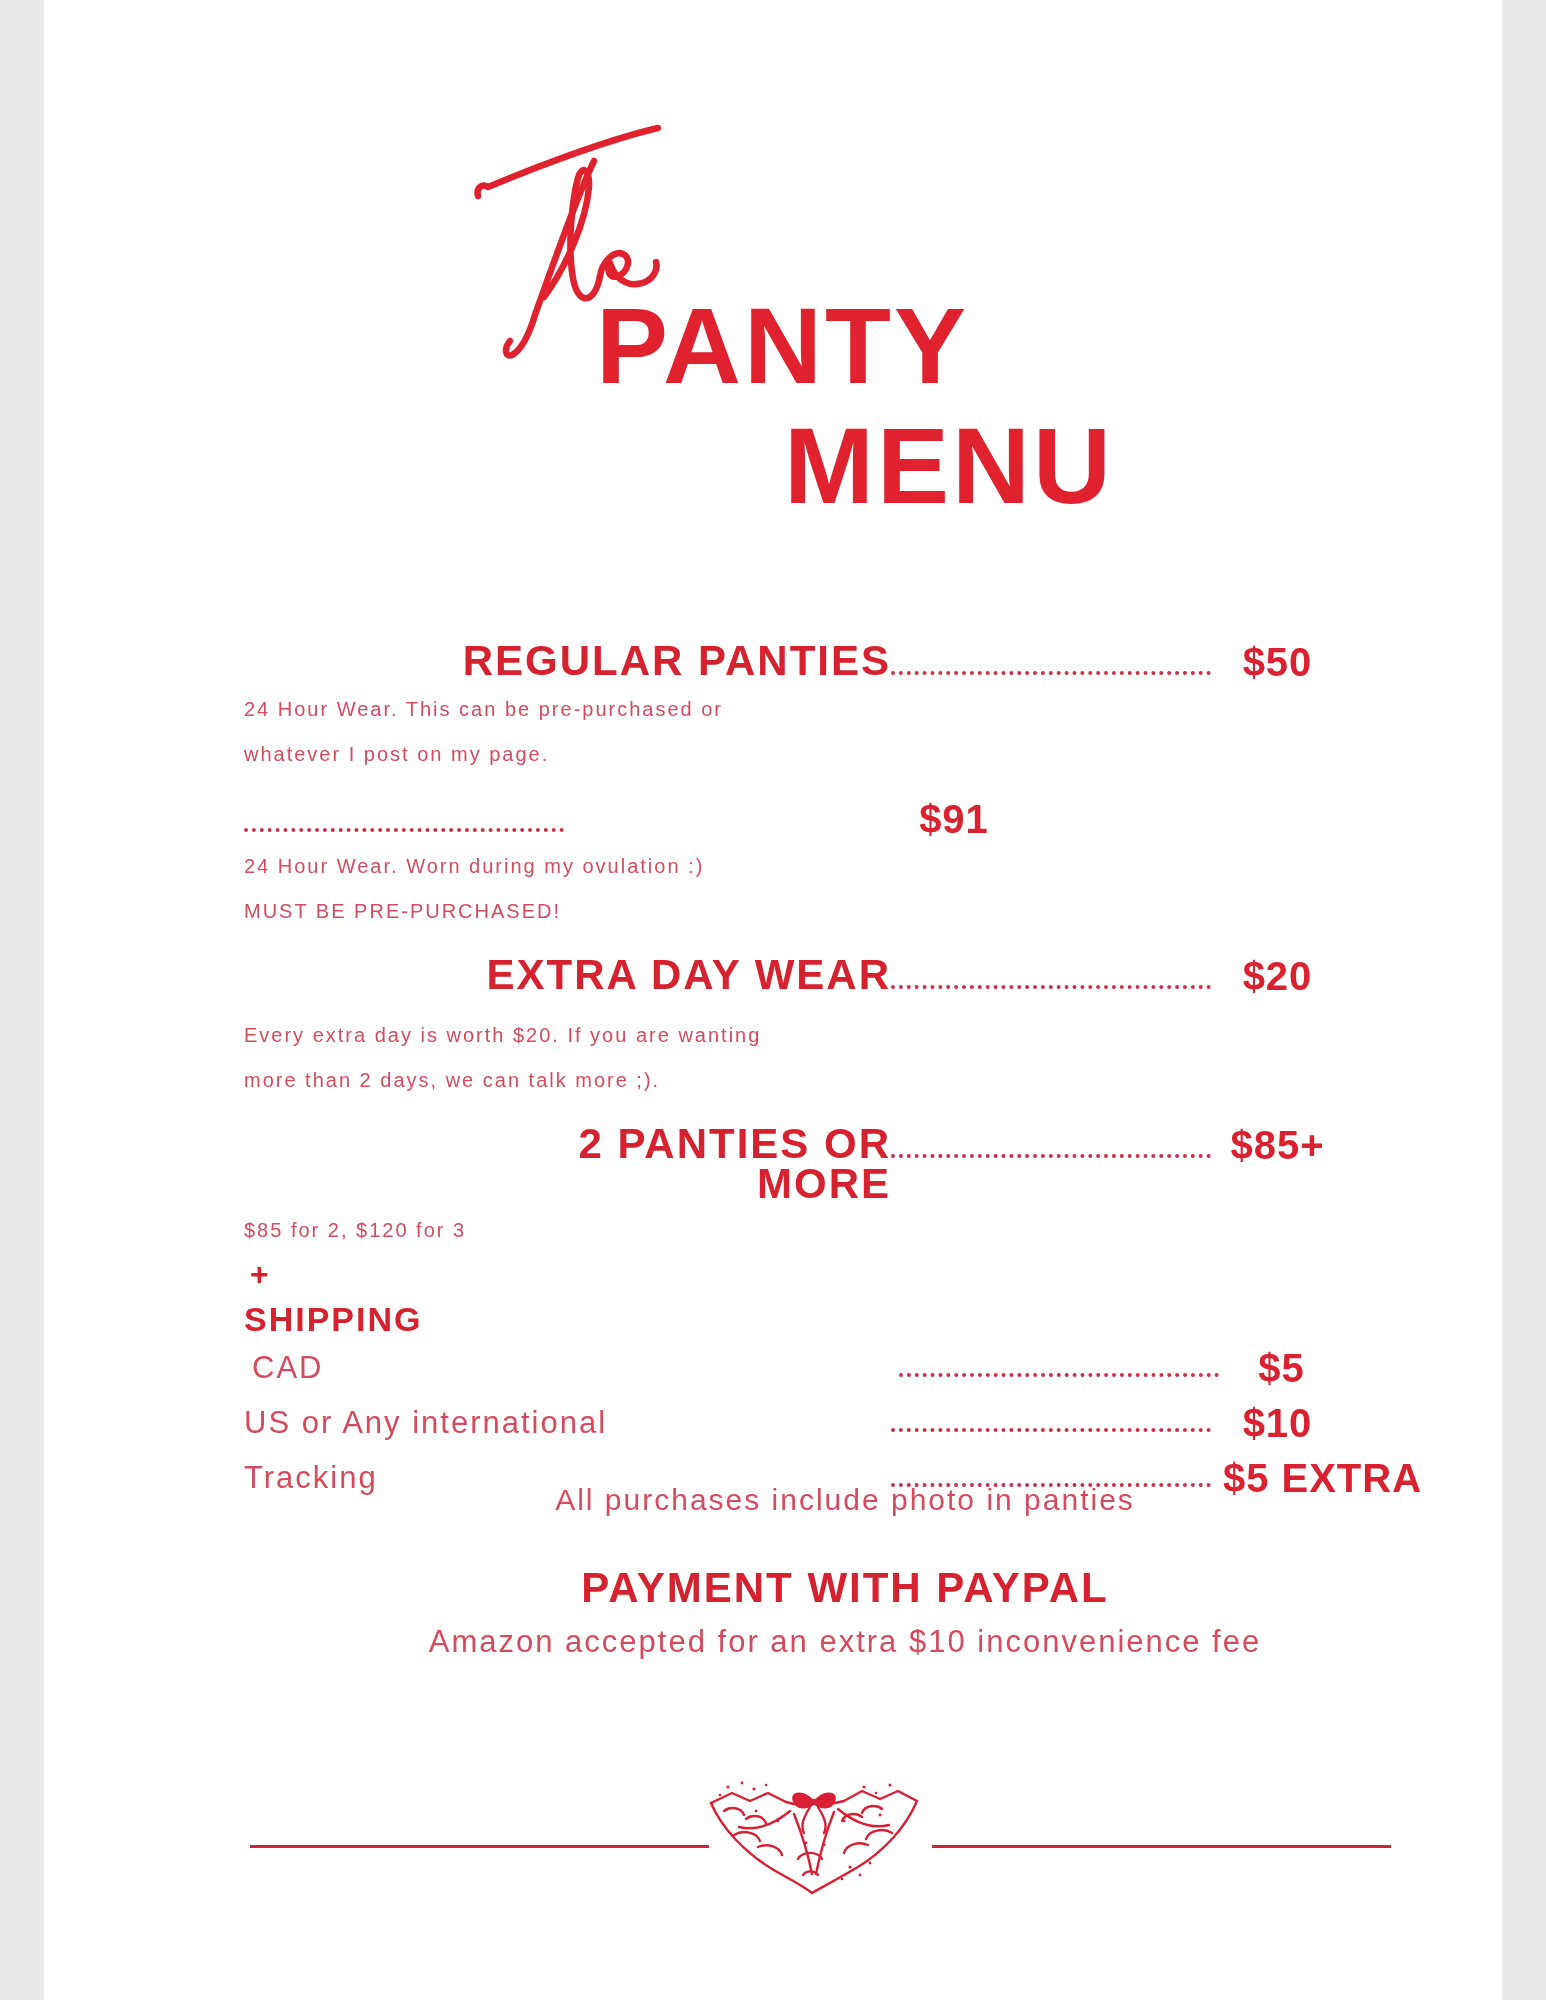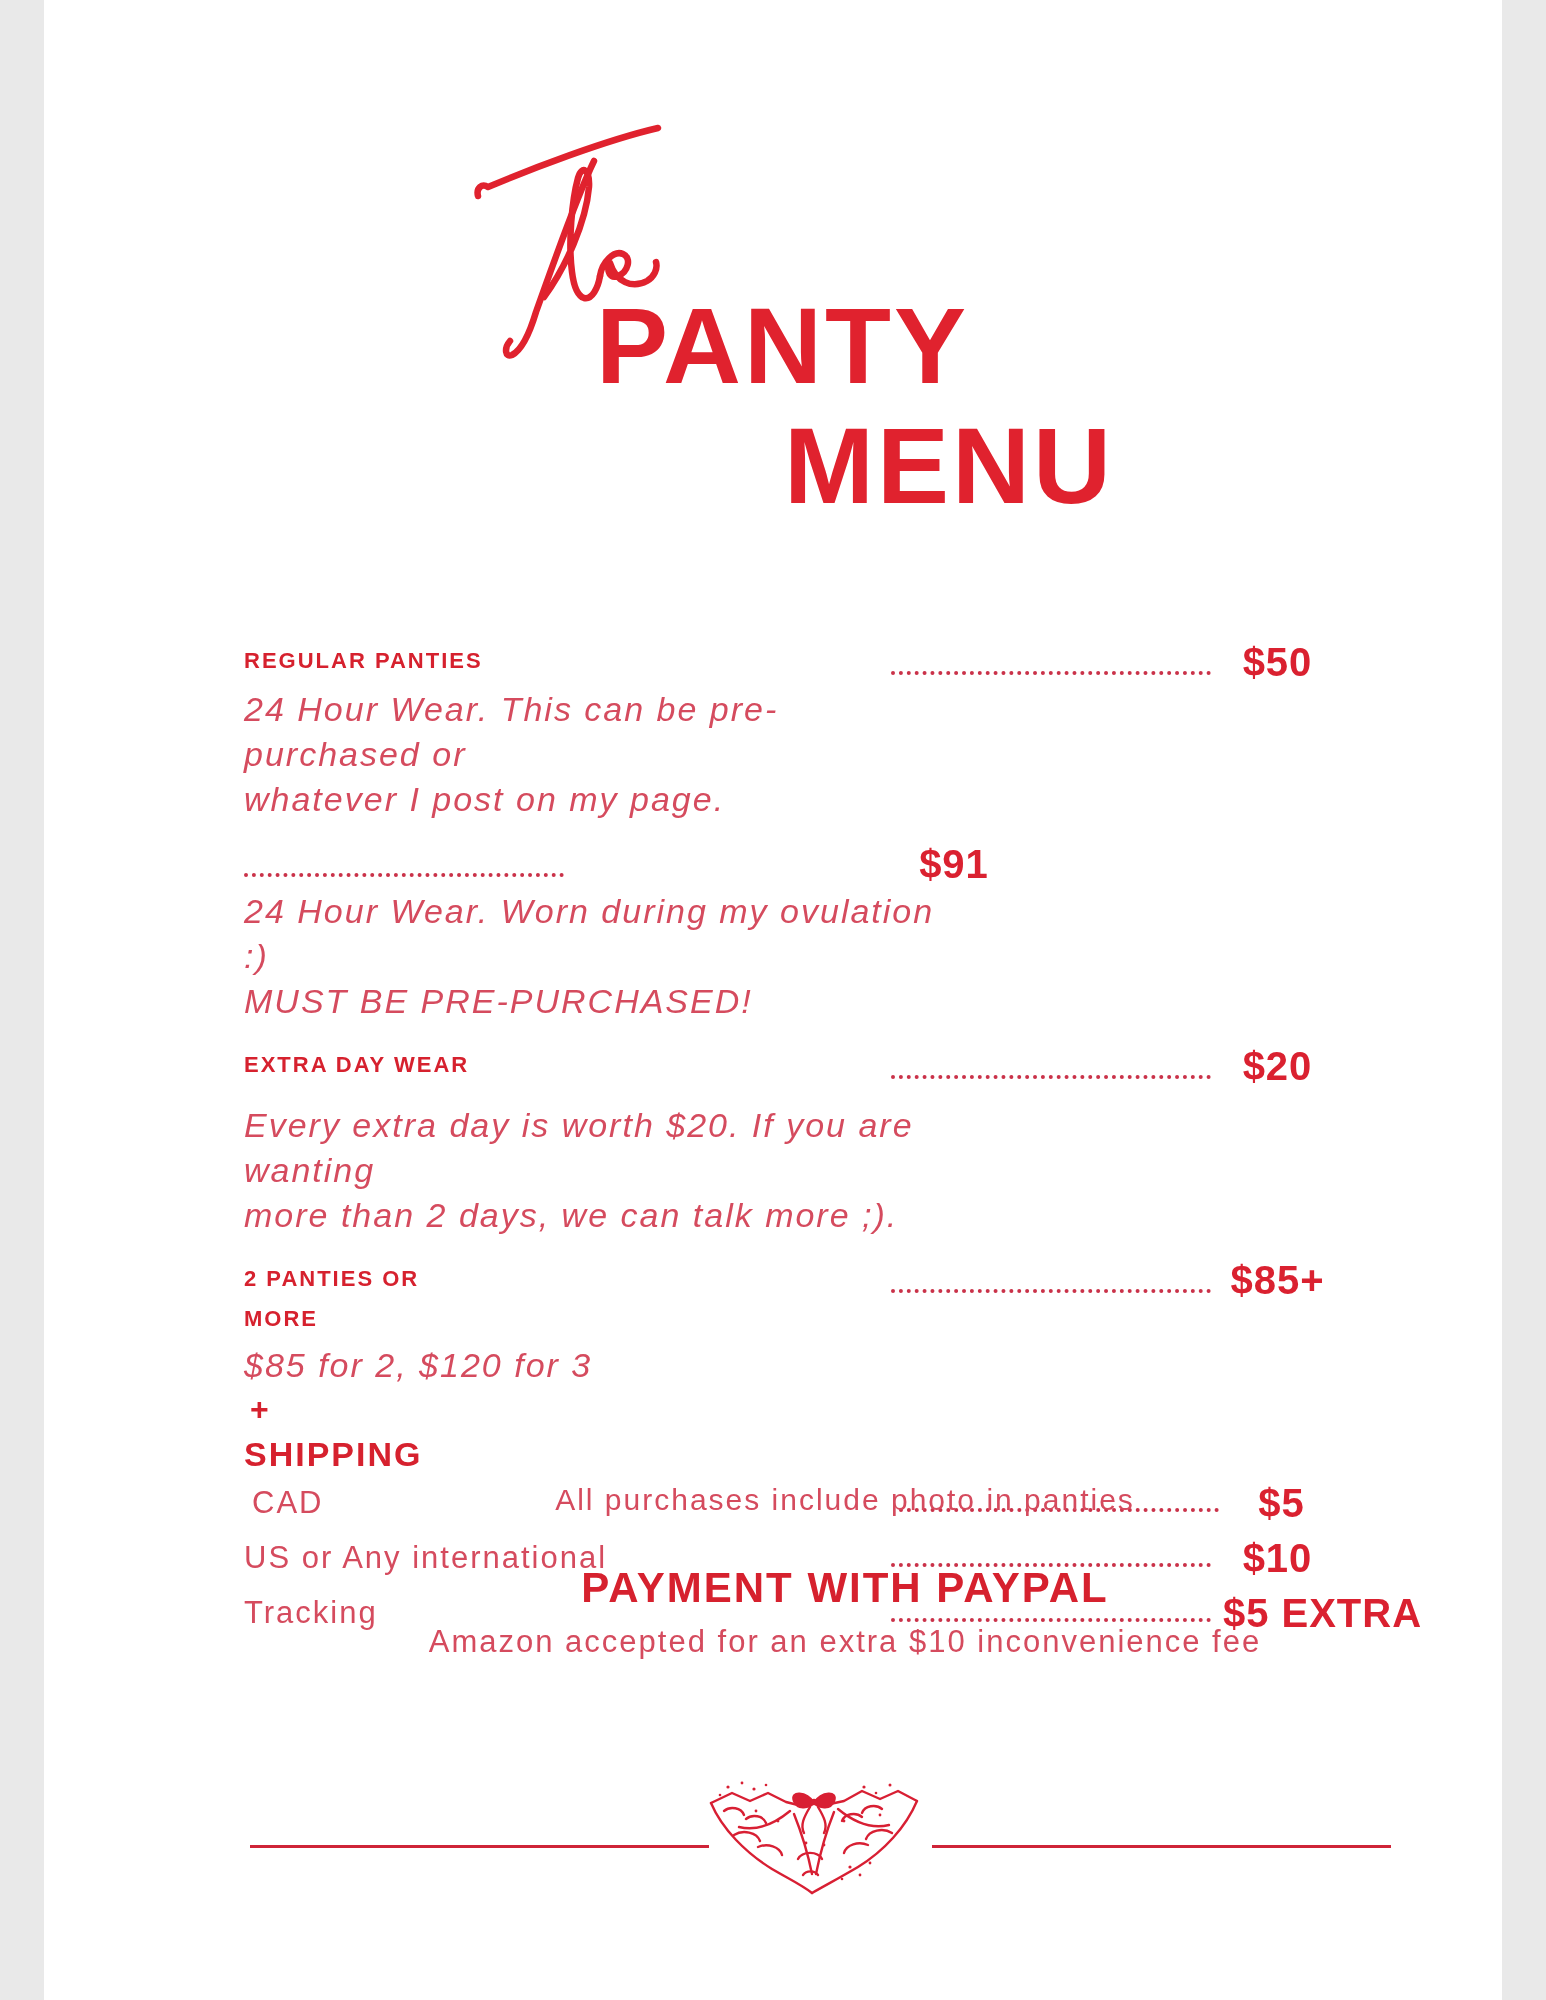--- a/index.html
+++ b/index.html
@@ -19,35 +19,35 @@
   }
   .title-word2 {
     position:absolute; left:740px; top:412px;
     font-size:108px; font-weight:700; letter-spacing:3px; color:#e0222e; line-height:1;
   }
   
   .menu { position:absolute; left:200px; top:641px; width:1100px; }
   .item-head { display:flex; align-items:flex-start; }
   .rowlabel {
     width:647px; flex:none;
-    font-size:22px; font-weight:700; letter-spacing:2px; color:#d6212e;
-    line-height:40px; white-space:pre-line;
+    font-size:42px; font-weight:700; letter-spacing:2px; color:#d6212e;
+    line-height:40px; white-space:pre-line;text-align:right;
   }
   .leader {
     flex:none; width:320px; height:30px;
     border-bottom:4px dotted #ca3249;
   }
   .price {
     flex:1; text-align:center;
     font-size:40px; font-weight:700; letter-spacing:1px; color:#da2130; line-height:42px;
   }
   .price-wide { margin-right:-90px; }
   .desc {
     margin-top:4px; max-width:700px;
-    font-size:34px; letter-spacing:2px; color:#d54b5e; line-height:45px; white-space:pre-line;font-style:italic;
+    font-size:20px; letter-spacing:2px; color:#d54b5e; line-height:45px; white-space:pre-line;
   }
   .item { margin-bottom:21px; }
   .plus-sign { font-size:32px; font-weight:700; color:#d6212e; line-height:42px; margin:0 0 4px 6px; }
   .ship-heading { font-size:34px; font-weight:700; letter-spacing:2px; color:#d6212e; line-height:40px; margin-bottom:8px; }
   .ship-row { display:flex; align-items:flex-start; margin-bottom:13px; }
   .ship-label {
     width:647px; flex:none;
     font-size:31px; letter-spacing:2px; color:#d54b5e; line-height:42px;
   }
   .ship-label-indent { padding-left:8px; }

